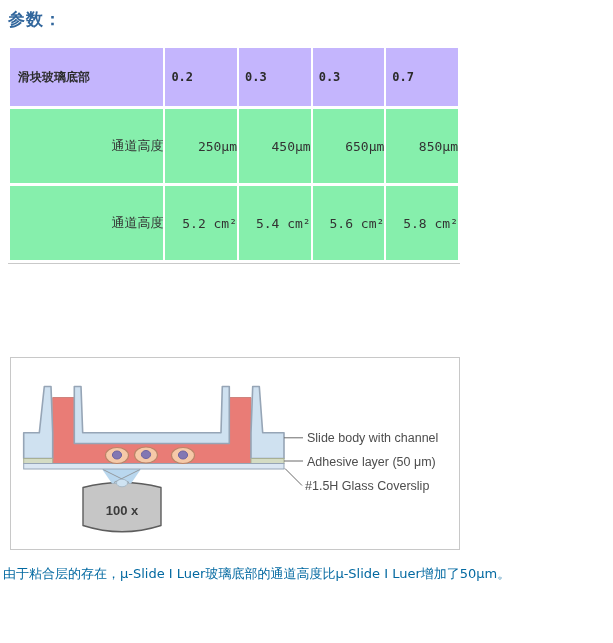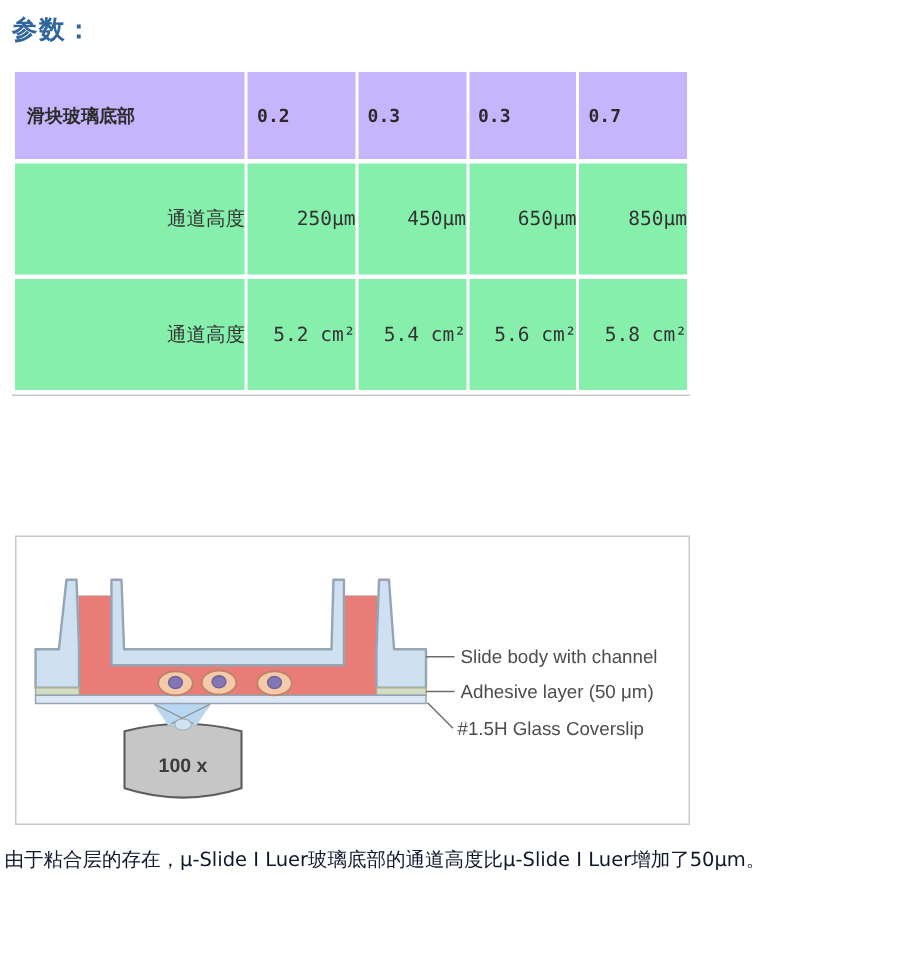--- a/index.html
+++ b/index.html
@@ -62,21 +62,21 @@
   .obj-label {
     font-family: "Liberation Sans", sans-serif;
     font-size: 13px;
     font-weight: bold;
     fill: #3c3c3c;
   }
   
   .footer-note {
     margin-top: 15px;
     font-size: 13px;
-    color: #0f172a;
+    color: #0369a1;
     line-height: 1.35;
     white-space: nowrap;
   }
 </style>
 </head>
 <body>
 
 <div class="page-title">参数：</div>
 
 <div class="spec-table-wrap">

